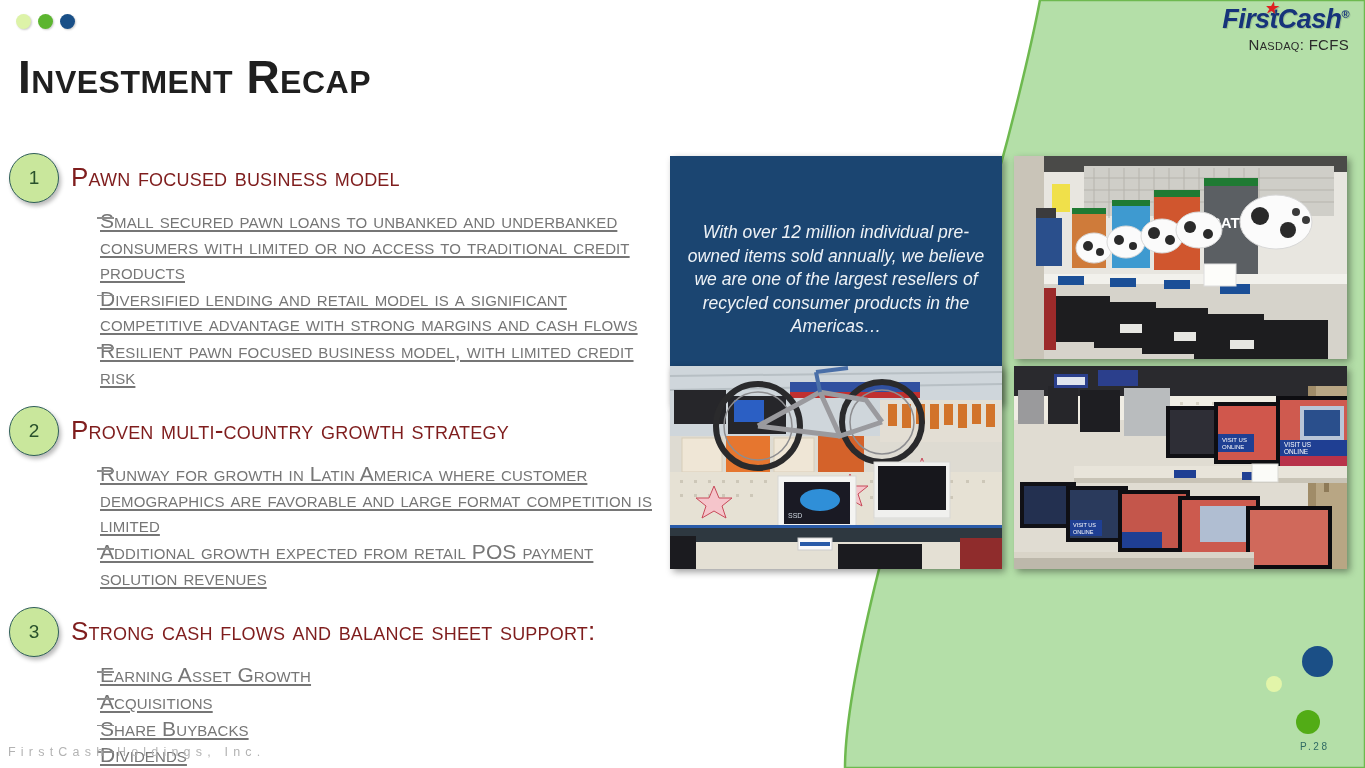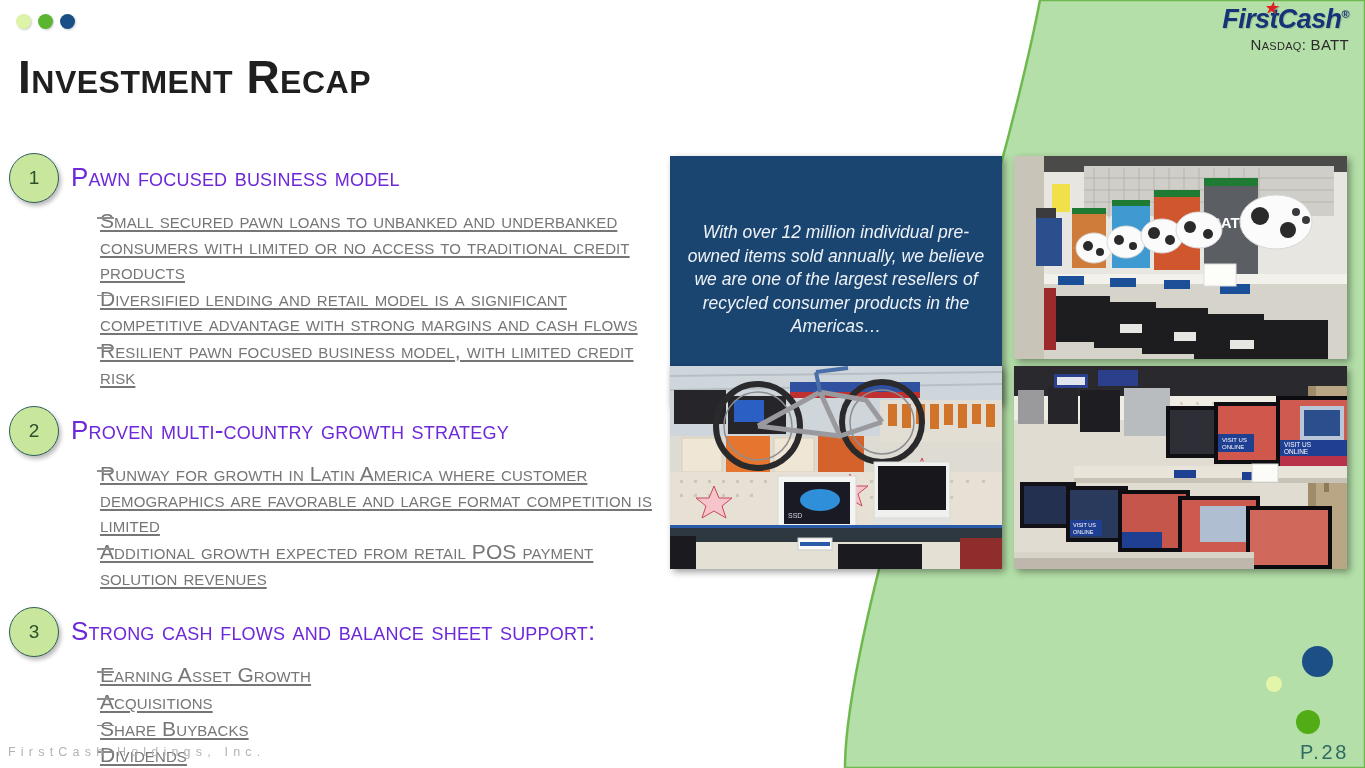--- a/index.html
+++ b/index.html
@@ -127,21 +127,21 @@
     justify-content: center;
     font-size: 19px;
     color: #29512c;
     font-weight: 400;
     box-sizing: border-box;
   }
   .sec-title {
     margin-left: 71px;
     font-size: 26px;
     font-variant: small-caps;
-    color: #6d28d9;
+    color: #7f1d1d;
     font-weight: 400;
     letter-spacing: 0.2px;
     line-height: 1.15;
   }
   .bullets {
     margin: 2px 0 0 0;
     padding: 0;
     list-style: none;
   }
   .bullet {
@@ -217,21 +217,21 @@
     top: 745px;
     font-size: 12.5px;
     letter-spacing: 5.2px;
     color: #b3b3b3;
     font-weight: 400;
   }
   .page-num {
     position: absolute;
     left: 1300px;
     top: 741px;
-    font-size: 20px;
+    font-size: 10px;
     letter-spacing: 2.6px;
     color: #2f6a63;
   }
 </style>
 </head>
 <body>
 
 <div id="slide">
 
   <svg class="green-blob" viewBox="0 0 1365 768" preserveAspectRatio="none">
@@ -243,21 +243,21 @@
     <span class="dot d2"></span>
     <span class="dot d3"></span>
   </div>
 
   <div class="slide-title">Investment Recap</div>
 
   <div class="logo-block">
     <div class="logo-mark">
       <span class="logo-star">★</span><span>FirstCash</span><span class="logo-reg">®</span>
     </div>
-    <div class="logo-ticker">Nasdaq: BATT</div>
+    <div class="logo-ticker">Nasdaq: FCFS</div>
   </div>
 
   <div class="content">
 
     <div class="section">
       <div class="sec-head-row">
         <div class="num-circle">1</div>
         <div class="sec-title">Pawn focused business model</div>
       </div>
       <ul class="bullets">

